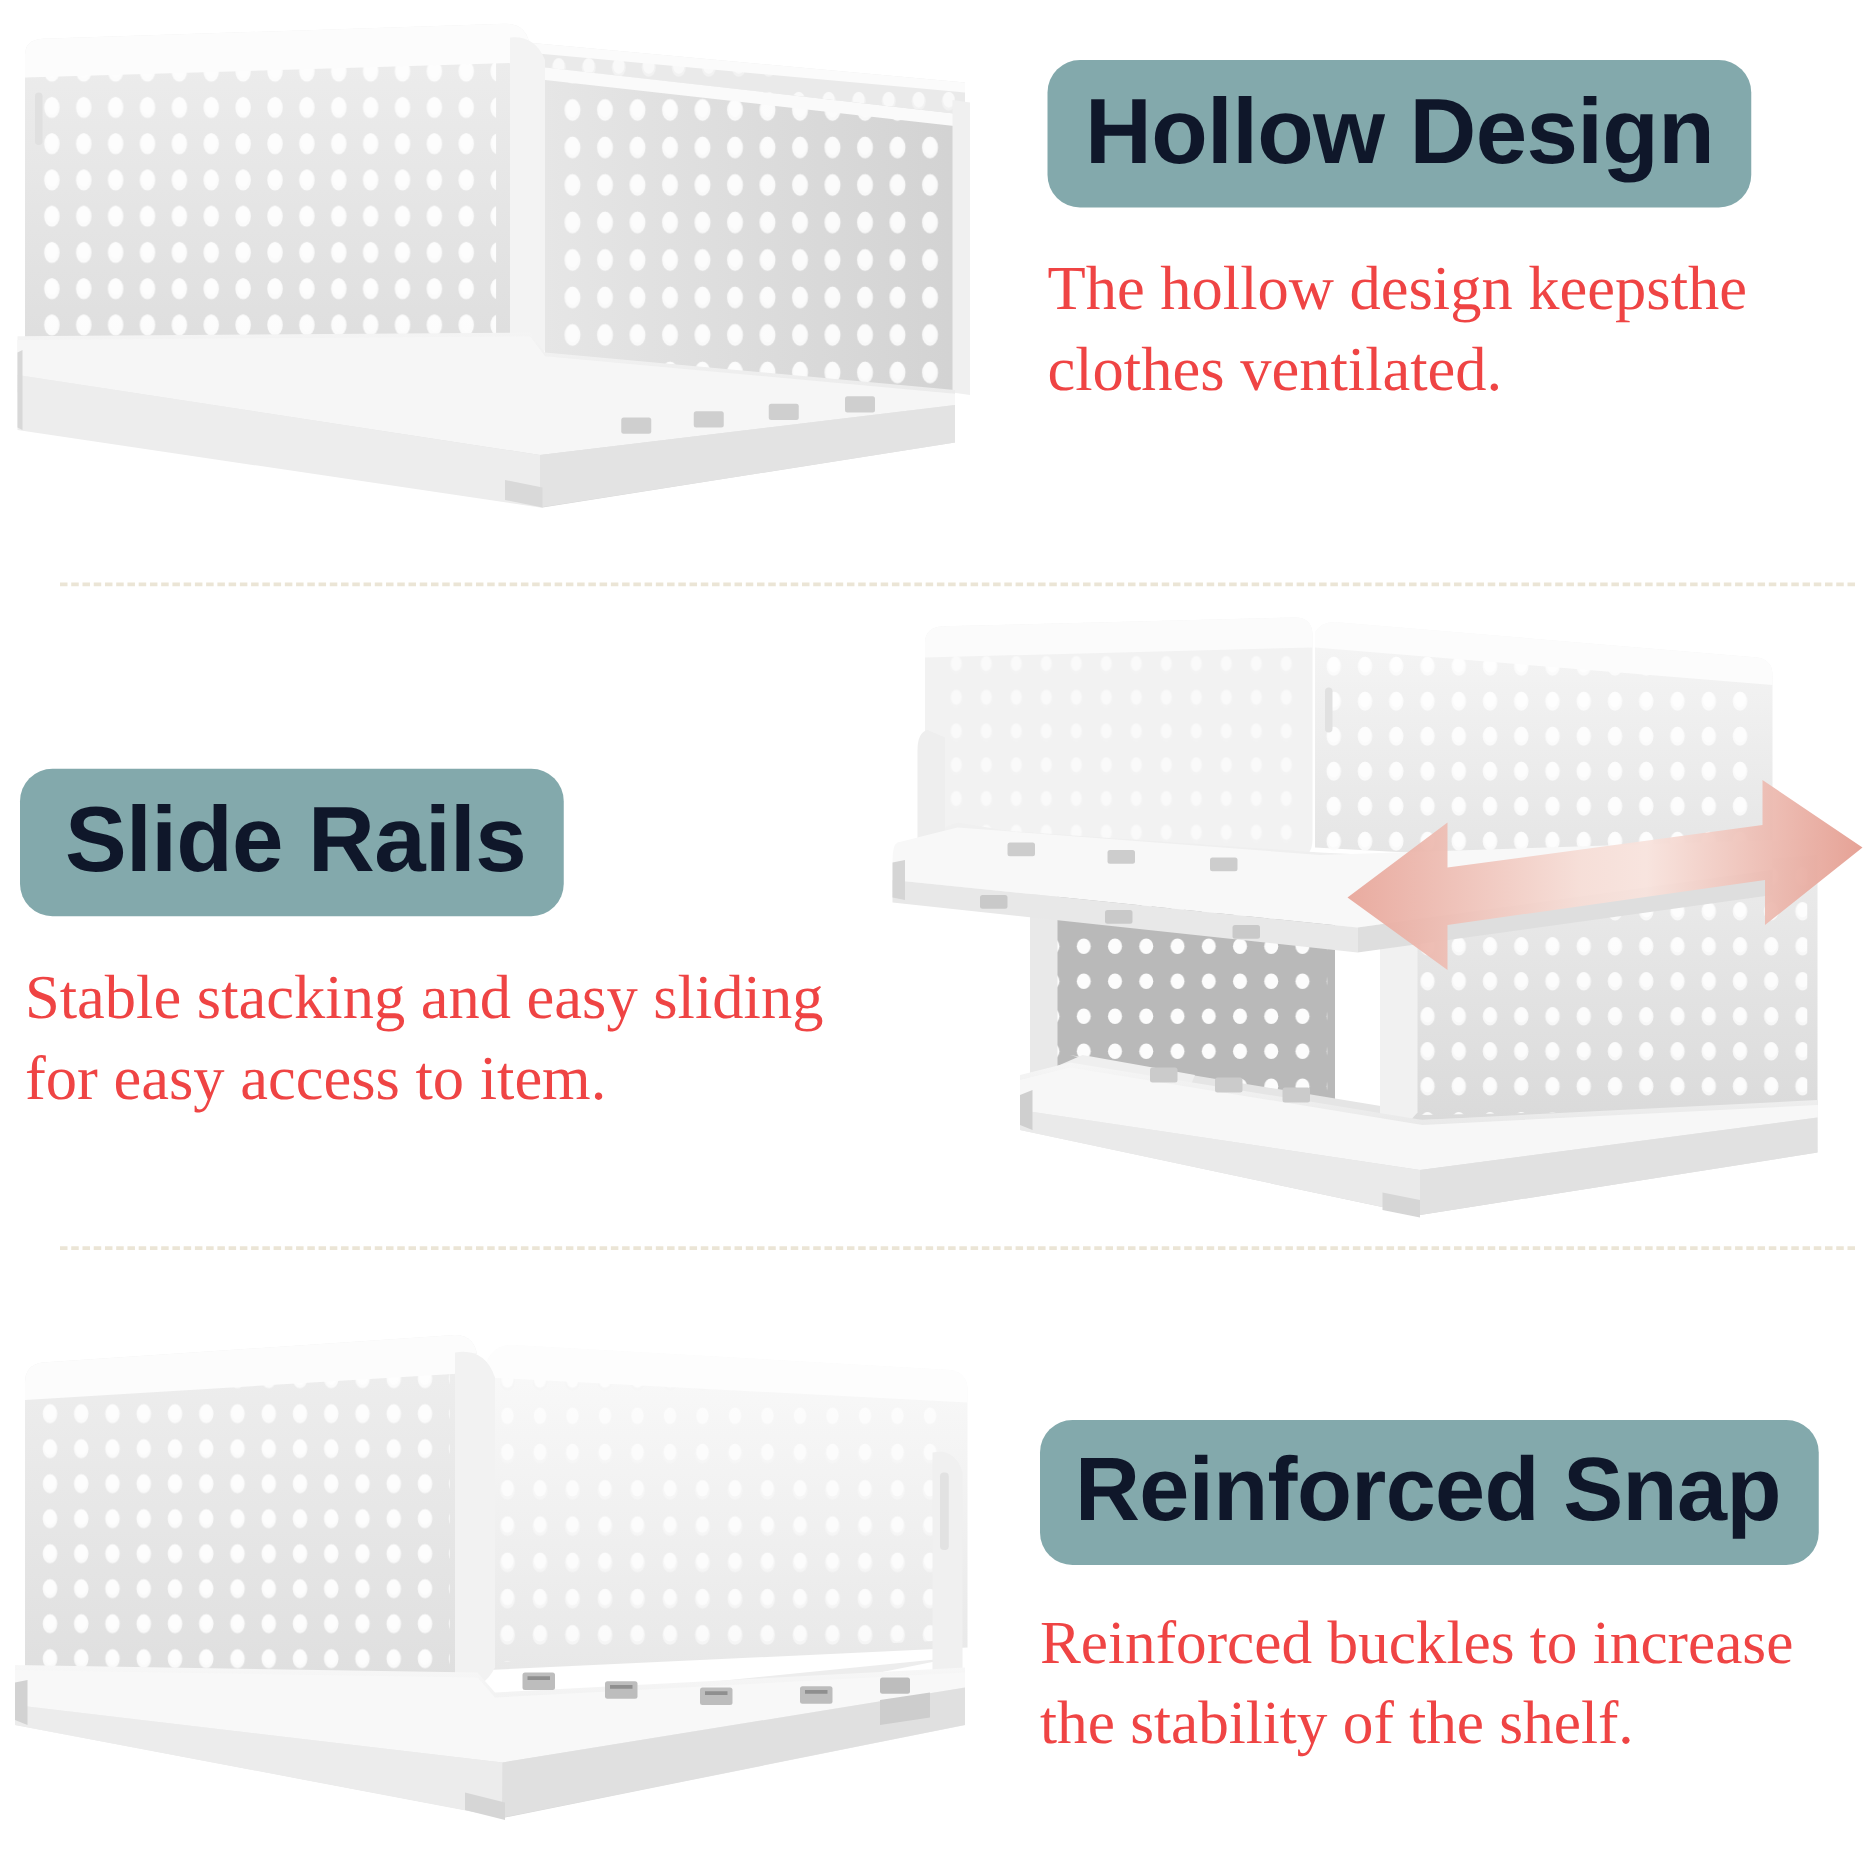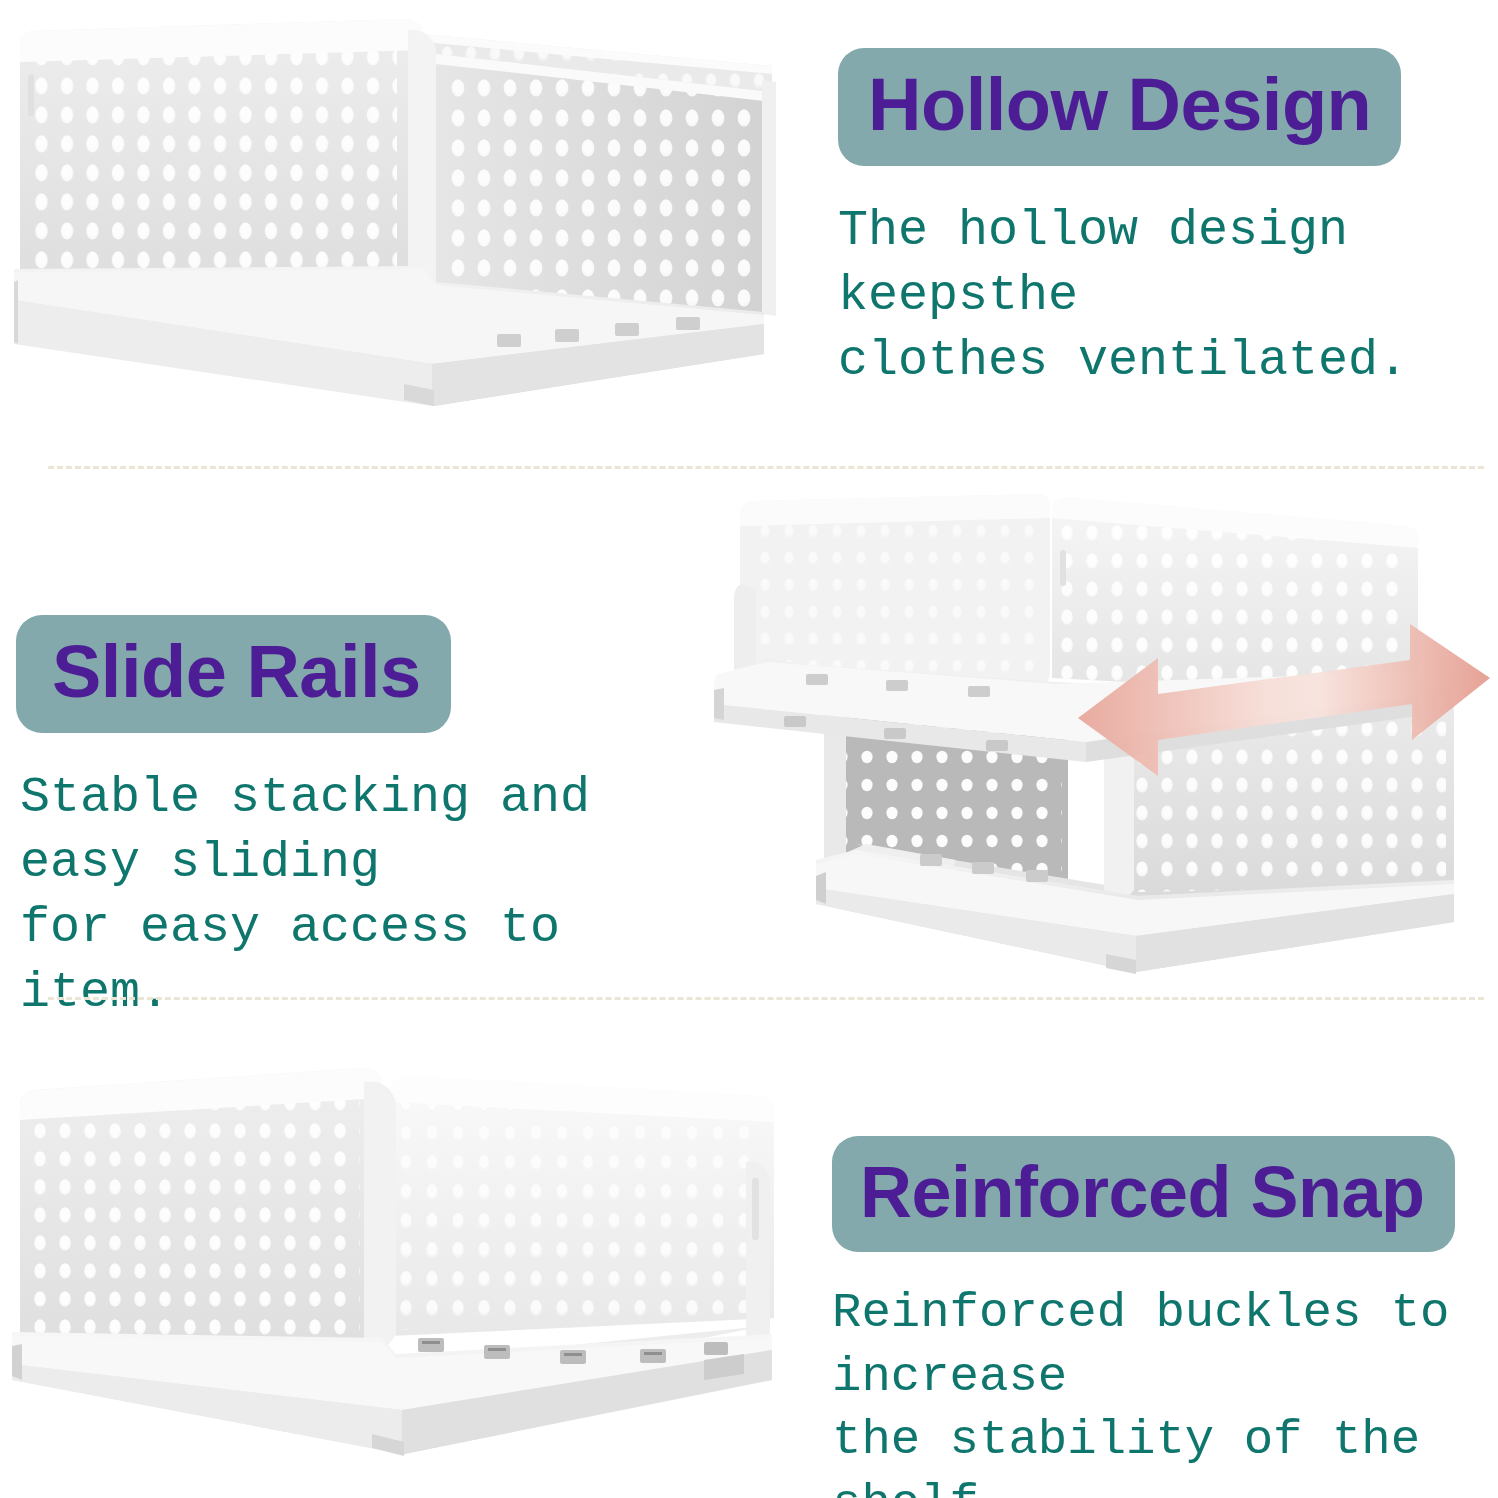--- a/index.html
+++ b/index.html
@@ -17,35 +17,35 @@
     position:absolute;left:48px;right:14px;height:0;
     border-top:3px dashed #ebe5d6;
   }
   #divider-1{top:466px;}
   #divider-2{top:997px;}
 
   
   .badge{
     display:inline-block;
     background:#83a9ac;
-    color:#4c1d95;
+    color:#0f172a;
     font-weight:bold;
     font-size:74px;
     line-height:1;
     letter-spacing:-0.5px;
     padding:20px 30px 24px 30px;
     border-radius:26px;
     white-space:nowrap;
     font-family:"Liberation Sans", sans-serif;
   }
   .body-text{
-    color:#0f766e;
+    color:#ef4444;
     font-size:50px;
     line-height:1.30;
-    font-family:Liberation Mono, monospace;
+    font-family:Liberation Serif, serif;
     white-space:pre-line;
   }
 
   #block-hollow{position:absolute;left:838px;top:48px;width:650px;}
   #block-hollow .body-text{margin-top:32px;}
 
   #block-slide{position:absolute;left:16px;top:615px;width:720px;}
   #block-slide .badge{border-radius:26px;padding-left:36px;}
   #block-slide .body-text{margin-top:32px;margin-left:4px;}
 

